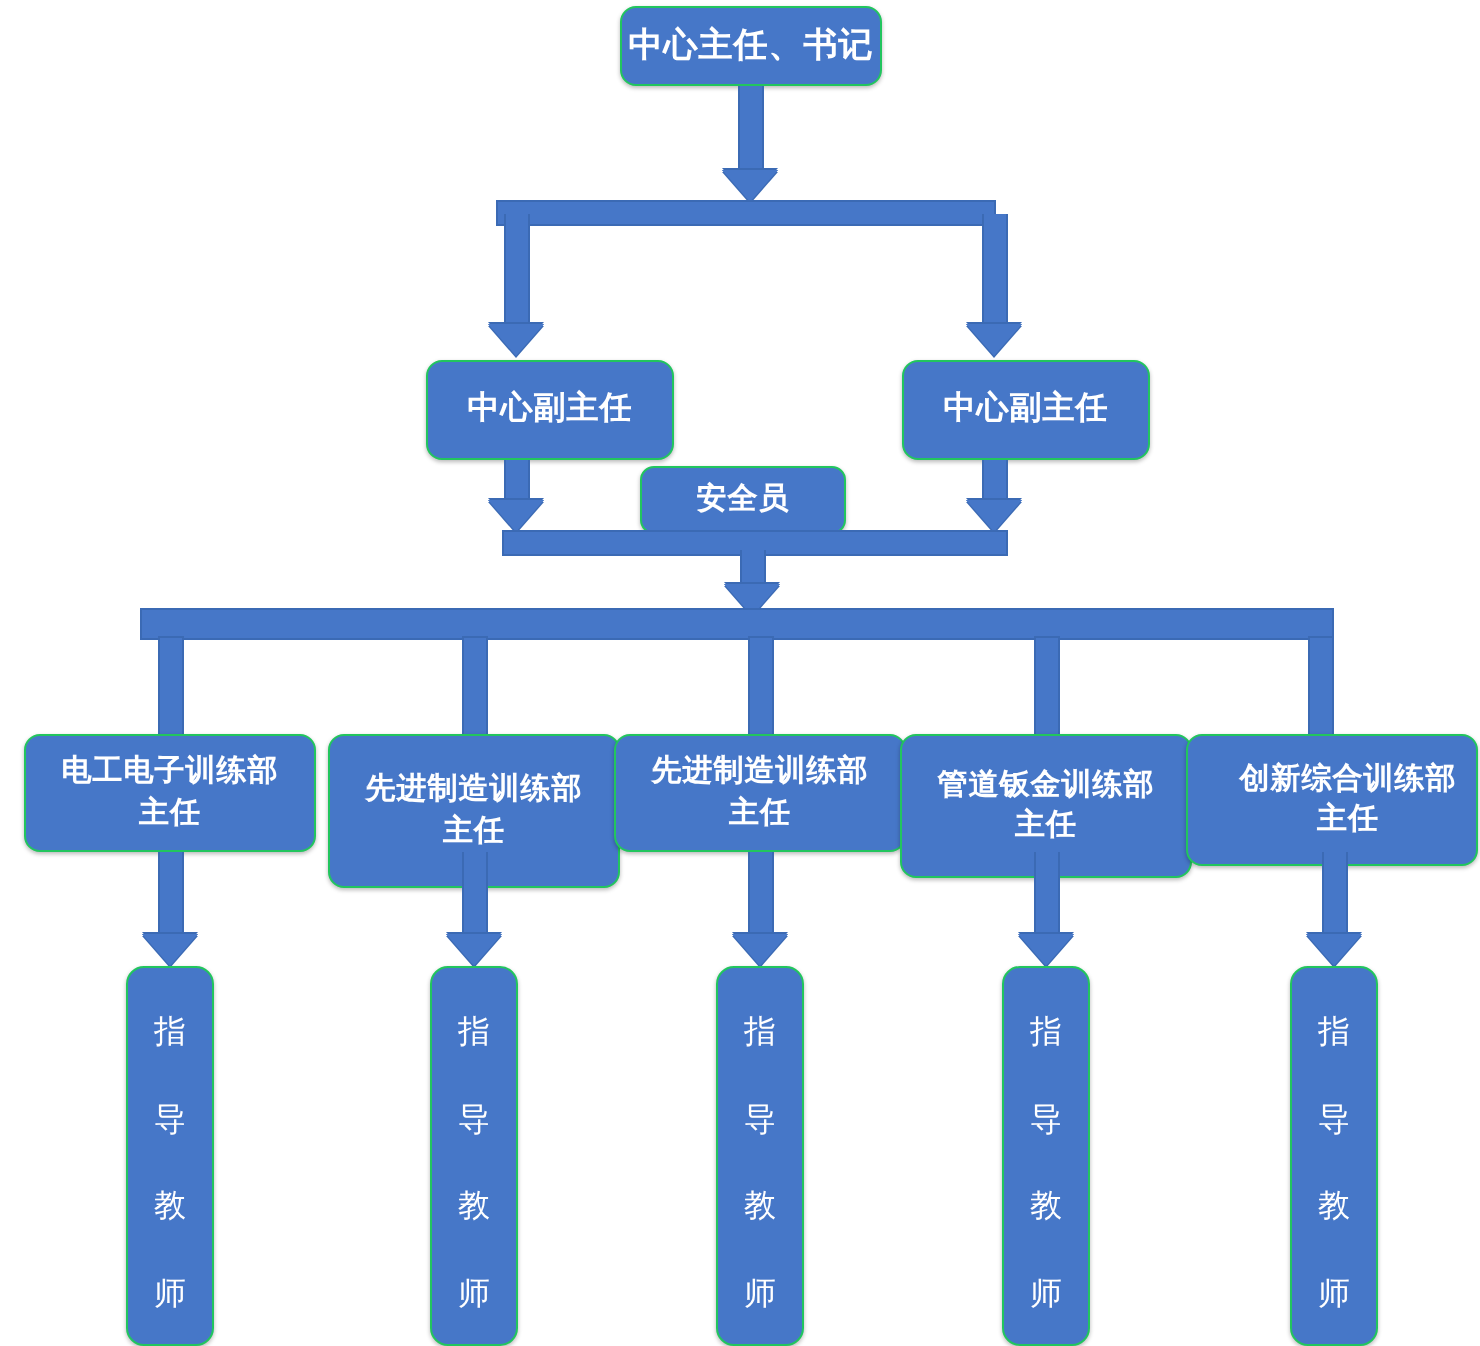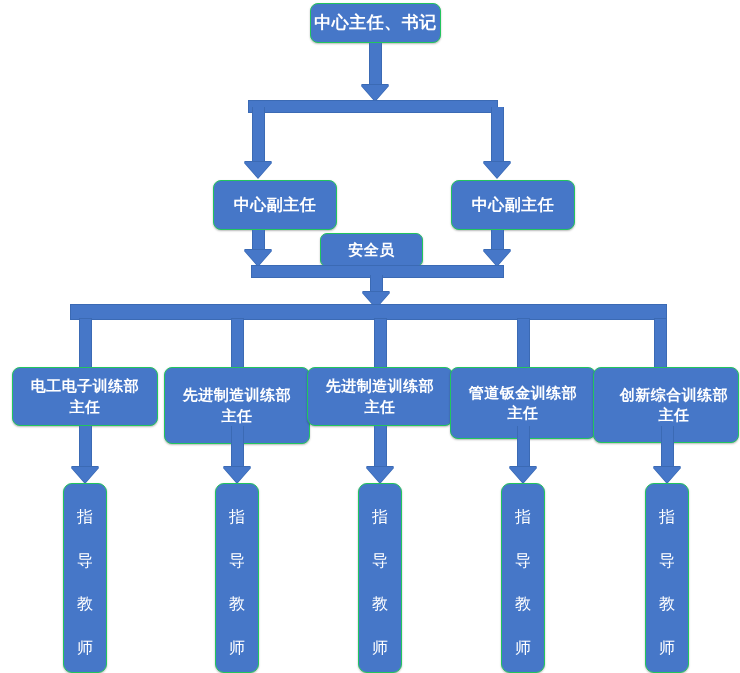--- a/index.html
+++ b/index.html
@@ -184,21 +184,21 @@
     </div>
   </div>
 
   <div class="node node-dept" style="left:450px; top:367px; width:146px; height:72px;">
     <div>
       <span class="line">管道钣金训练部</span>
       <span class="line">主任</span>
     </div>
   </div>
 
-  <div class="node node-dept" style="left:593px; top:367px; width:146px; height:76px;padding-left:16px;">
+  <div class="node node-dept" style="left:593px; top:367px; width:146px; height:66px;padding-left:16px;">
     <div>
       <span class="line">创新综合训练部</span>
       <span class="line">主任</span>
     </div>
   </div>
 
   <div class="arrow" style="left:85px; top:426px;">
     <div class="shaft" style="height:41px;"></div>
     <div class="head" style="top:41px;"></div>
   </div>

